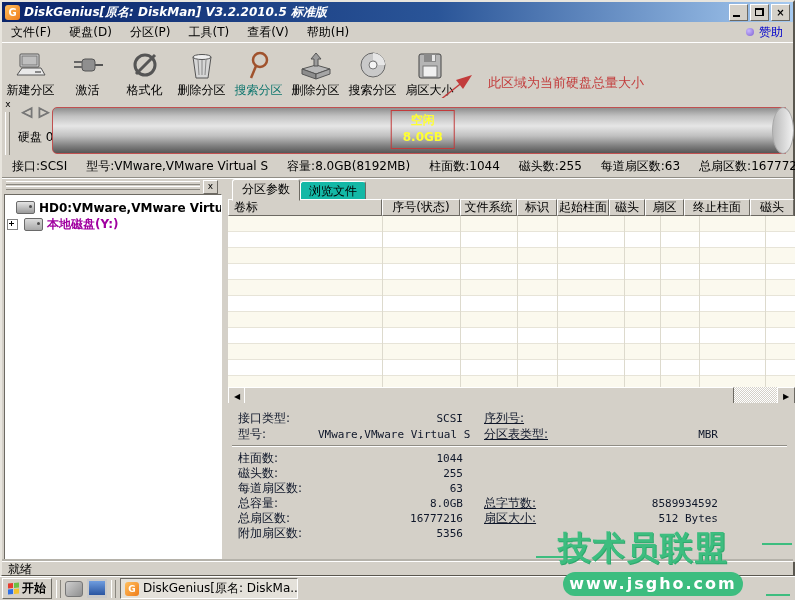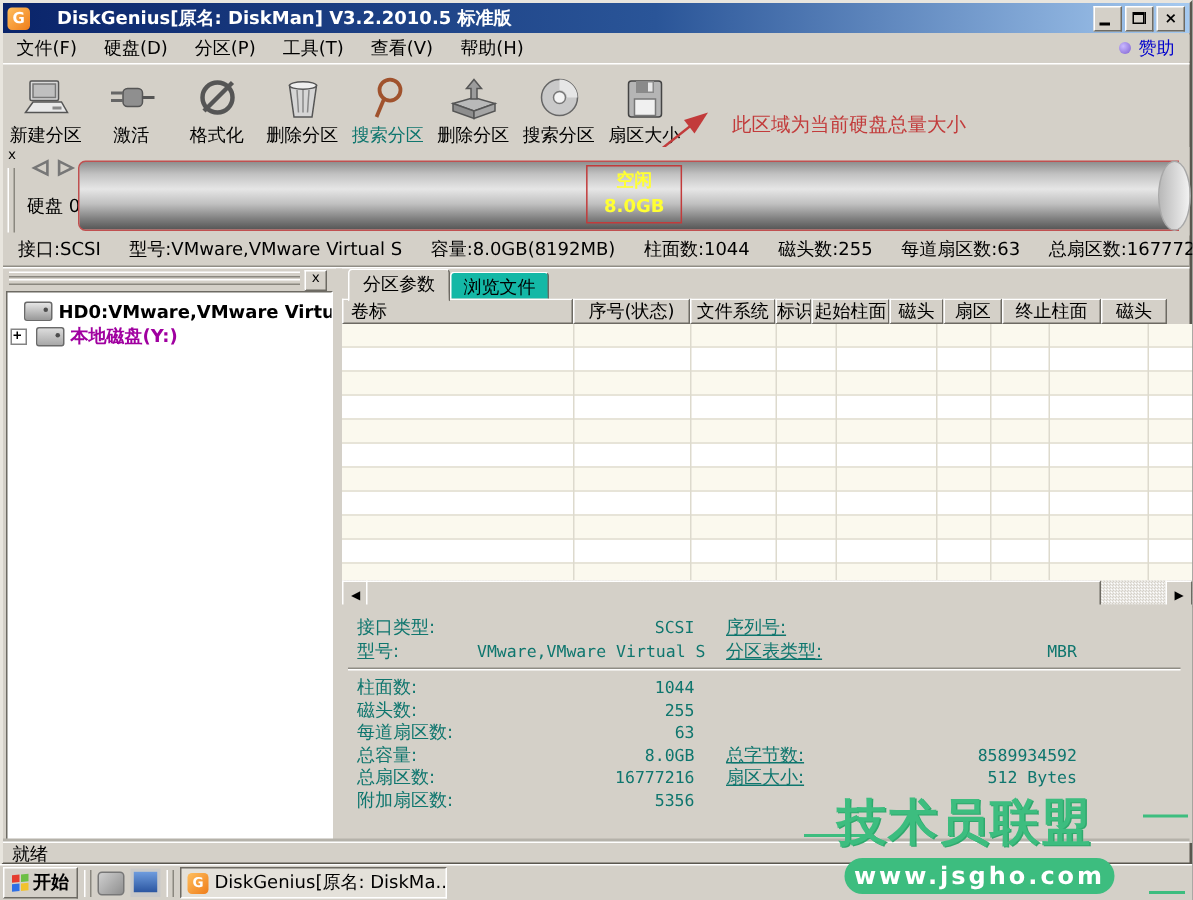--- a/index.html
+++ b/index.html
@@ -5,21 +5,21 @@
   html,body{margin:0;padding:0;background:#808080;}
   body{font-family:"DejaVu Sans","Liberation Sans",sans-serif;font-size:12px;color:#000;}
   #stage{position:relative;width:795px;height:600px;background:#d4d0c8;overflow:hidden;}
   .abs{position:absolute;}
   
   .raised{border:1px solid;border-color:#ffffff #6d6a63 #6d6a63 #ffffff;background:#d4d0c8;}
   .groove-h{height:0;border-top:1px solid #908d85;border-bottom:1px solid #ffffff;}
   
   #titlebar{left:2px;top:2px;right:2px;height:20px;background:linear-gradient(90deg,#0a246a 0%,#2a5598 55%,#a6caf0 100%);display:flex;align-items:center;padding:0 3px;}
   .app-ico{width:15px;height:15px;border-radius:3px;background:linear-gradient(135deg,#ffbf5e,#ef7d1a);color:#fff;font-weight:bold;font-size:10px;line-height:15px;text-align:center;flex:0 0 auto;}
-  #title-text{color:#fff;font-weight:bold;margin-left:18px;white-space:nowrap;flex:1 1 auto;overflow:hidden;}
+  #title-text{color:#fff;font-weight:bold;margin-left:4px;white-space:nowrap;flex:1 1 auto;overflow:hidden;font-style:italic;}
   .cap-btn{width:17px;height:15px;margin-left:2px;position:relative;display:flex;align-items:center;justify-content:center;font-size:10px;font-weight:bold;color:#000;}
   .min-glyph{position:absolute;left:3px;bottom:3px;width:7px;height:2px;background:#000;}
   .rst-glyph{position:relative;width:9px;height:8px;}
   .rst-glyph:before{content:"";position:absolute;right:0;top:0;width:6px;height:5px;border:1px solid #000;border-top-width:2px;}
   .rst-glyph:after{content:"";position:absolute;left:0;bottom:0;width:6px;height:5px;border:1px solid #000;border-top-width:2px;background:#d4d0c8;}
   
   #menubar{left:2px;top:23px;right:2px;height:18px;display:flex;align-items:center;background:#d4d0c8;}
   .menu-item{padding:1px 9px;white-space:nowrap;}
   #sponsor{margin-left:auto;display:flex;align-items:center;padding-right:10px;}
   #sponsor .dot{width:8px;height:8px;border-radius:50%;background:radial-gradient(circle at 35% 35%,#c9b8ff,#7d5fd0);margin-right:5px;}
@@ -68,21 +68,21 @@
   #thead{position:absolute;left:0;top:20px;right:0;height:17px;display:flex;overflow:hidden;}
   .hcell{box-sizing:border-box;height:17px;line-height:15px;text-align:center;background:#d4d0c8;border:1px solid;border-color:#fff #6d6a63 #6d6a63 #fff;white-space:nowrap;overflow:hidden;flex:0 0 auto;}
   .hcell.first{text-align:left;padding-left:5px;}
   #tbody{position:absolute;left:0;top:37px;right:0;height:171px;background:repeating-linear-gradient(180deg,#fbf9ee 0px,#fbf9ee 15px,#e7e4d8 15px,#e7e4d8 16px,#ffffff 16px,#ffffff 31px,#e7e4d8 31px,#e7e4d8 32px);}
   .vline{position:absolute;top:0;bottom:0;width:1px;background:#dddacd;}
   
   #hscroll{position:absolute;left:0;right:0;top:208px;height:16px;background:repeating-conic-gradient(#fff 0 25%,#d4d0c8 0 50%) 0 0/2px 2px;}
   .sb-btn{position:absolute;top:0;width:16px;height:16px;display:flex;align-items:center;justify-content:center;font-size:8px;color:#000;}
   #sb-thumb{position:absolute;left:16px;top:0;width:488px;height:16px;}
   
-  #details{position:absolute;left:0;top:224px;right:0;bottom:0;background:#d4d0c8;color:#0f766e;}
+  #details{position:absolute;left:0;top:224px;right:0;bottom:0;background:#d4d0c8;color:#0f172a;}
   .drow{position:absolute;left:0;right:0;height:15px;line-height:15px;white-space:nowrap;}
   .c1{position:absolute;left:10px;}
   .c2{position:absolute;left:90px;width:145px;text-align:right;font-family:"DejaVu Sans Mono","Liberation Mono",monospace;font-size:11px;}
   .c3{position:absolute;left:256px;text-decoration:underline;}
   .c4{position:absolute;left:340px;width:150px;text-align:right;font-family:"DejaVu Sans Mono","Liberation Mono",monospace;font-size:11px;}
   #det-sep{position:absolute;left:4px;right:8px;top:42px;}
   
   #statusbar{left:2px;bottom:23px;right:2px;height:15px;border-top:1px solid #fff;box-shadow:0 -2px 0 #b5b2aa;padding-left:6px;line-height:15px;}
   
   #taskbar{left:0;bottom:0;right:0;height:23px;background:#d4d0c8;border-top:1px solid #fff;display:flex;align-items:center;gap:4px;padding-left:2px;}
@@ -279,21 +279,21 @@
   <div class="abs" id="splitter"></div>
 
   <div class="abs" id="rightpanel">
     <div class="tab" id="tab-0">分区参数</div>
     <div class="tab" id="tab-1">浏览文件</div>
 
     <div id="thead">
       <div class="hcell first" style="width:154px;">卷标</div>
       <div class="hcell" style="width:78px;">序号(状态)</div>
       <div class="hcell" style="width:57px;">文件系统</div>
-      <div class="hcell" style="width:24px;">标识</div>
+      <div class="hcell" style="width:40px;">标识</div>
       <div class="hcell" style="width:52px;">起始柱面</div>
       <div class="hcell" style="width:36px;">磁头</div>
       <div class="hcell" style="width:39px;">扇区</div>
       <div class="hcell" style="width:66px;">终止柱面</div>
       <div class="hcell" style="width:44px;">磁头</div>
     </div>
 
     <div id="tbody">
       <div class="vline" style="left:154px;"></div>
       <div class="vline" style="left:232px;"></div>

